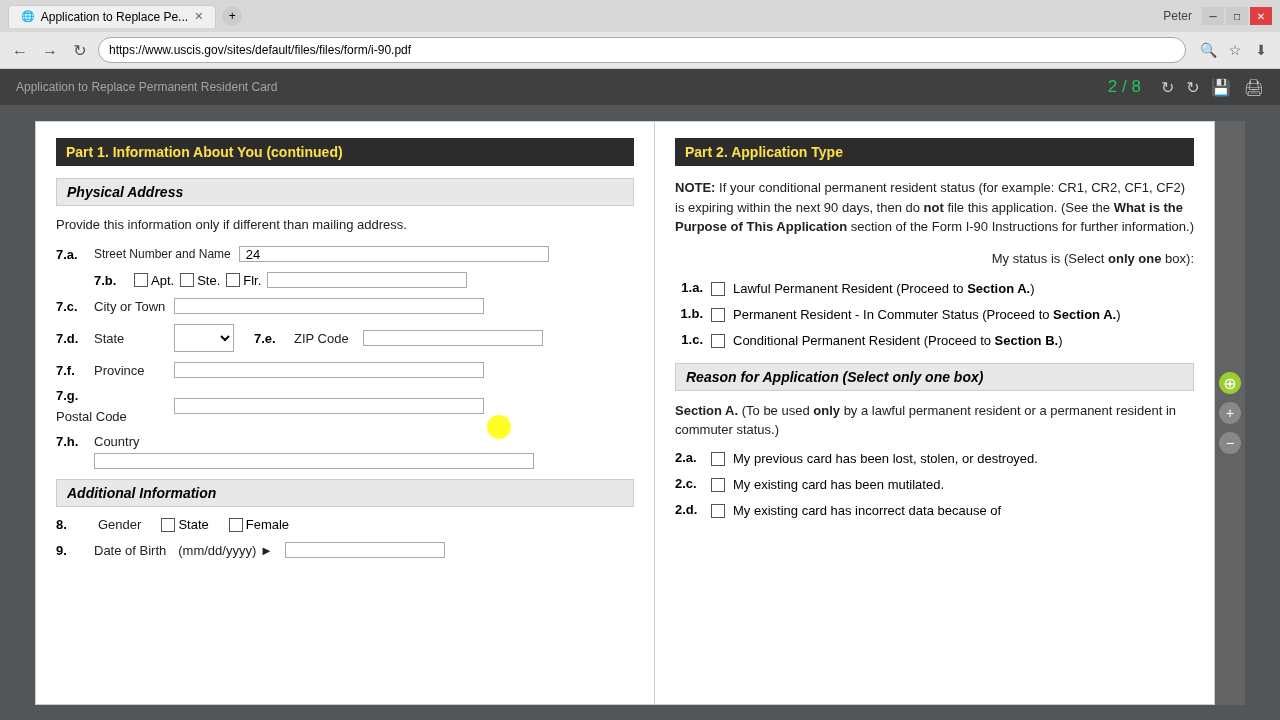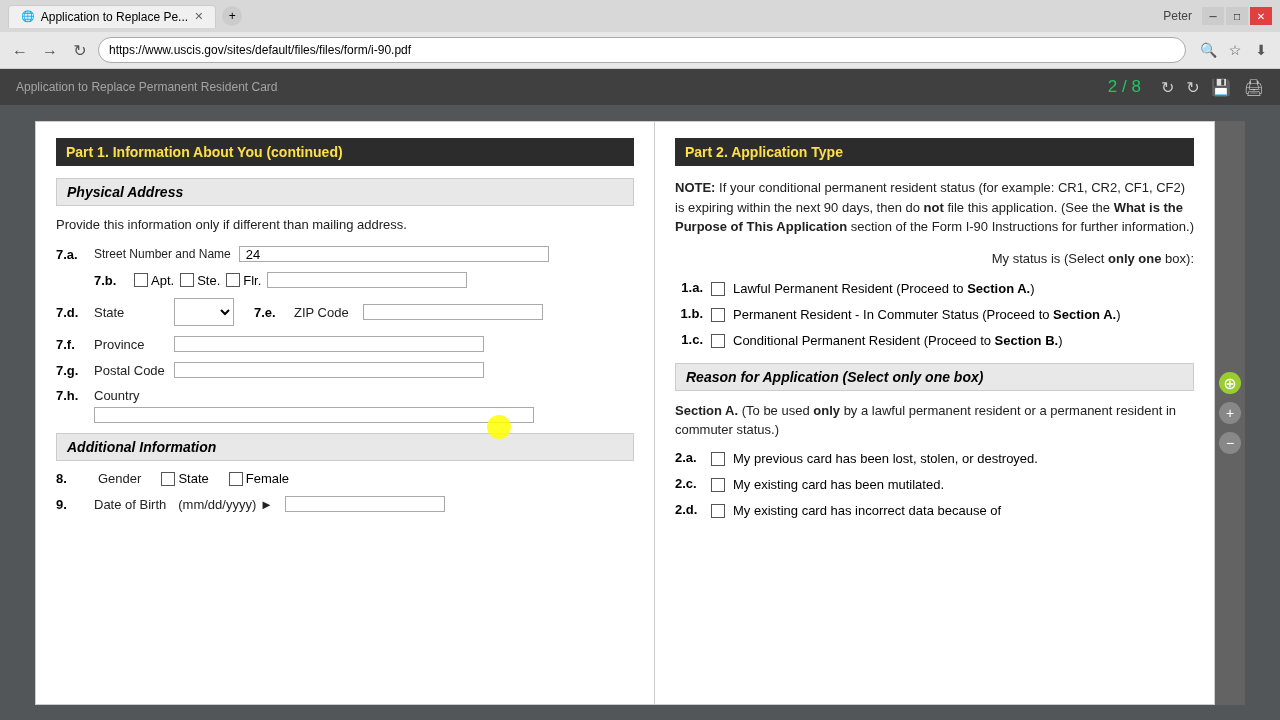--- a/index.html
+++ b/index.html
@@ -442,20 +442,27 @@
           <span class="cb-label">Ste.</span>
         </div>
         <div class="checkbox-item">
           <div class="cb"></div>
           <span class="cb-label">Flr.</span>
         </div>
         <input type="text" class="form-input" style="width: 200px;">
       </div>
     </div>
 
+    <div class="form-row" style="align-items:center;">
+      <div class="field-label" style="min-width:110px;">
+        <span class="field-number">7.c.</span>
+        <span class="field-name">City or Town</span>
+      </div>
+      <input type="text" class="form-input" style="width: 310px;">
+    </div>
 
     <div class="form-row" style="align-items:center;">
       <div class="field-label" style="min-width:110px;">
         <span class="field-number">7.d.</span>
         <span class="field-name">State</span>
       </div>
       <select class="state-select">
         <option value=""></option>
         <option>AL</option><option>AK</option><option>AZ</option><option>AR</option>
         <option>CA</option><option>CO</option><option>CT</option><option>DE</option>
@@ -478,21 +485,21 @@
 
     <div class="form-row" style="align-items:center;">
       <div class="field-label" style="min-width:110px;">
         <span class="field-number">7.f.</span>
         <span class="field-name">Province</span>
       </div>
       <input type="text" class="form-input" style="width: 310px;">
     </div>
 
     <div class="form-row" style="align-items:center;">
-      <div class="field-label" style="min-width:110px;">
+      <div class="field-label" style="min-width:110px;flex-direction:column;">
         <span class="field-number">7.g.</span>
         <span class="field-name">Postal Code</span>
       </div>
       <input type="text" class="form-input" style="width: 310px;">
     </div>
 
     <div class="form-row" style="align-items:flex-start;flex-direction:column;gap:4px;">
       <div class="field-label">
         <span class="field-number">7.h.</span>
         <span class="field-name">Country</span>

